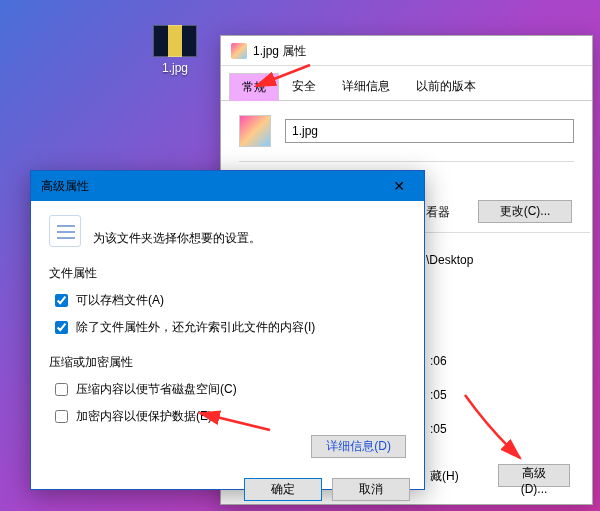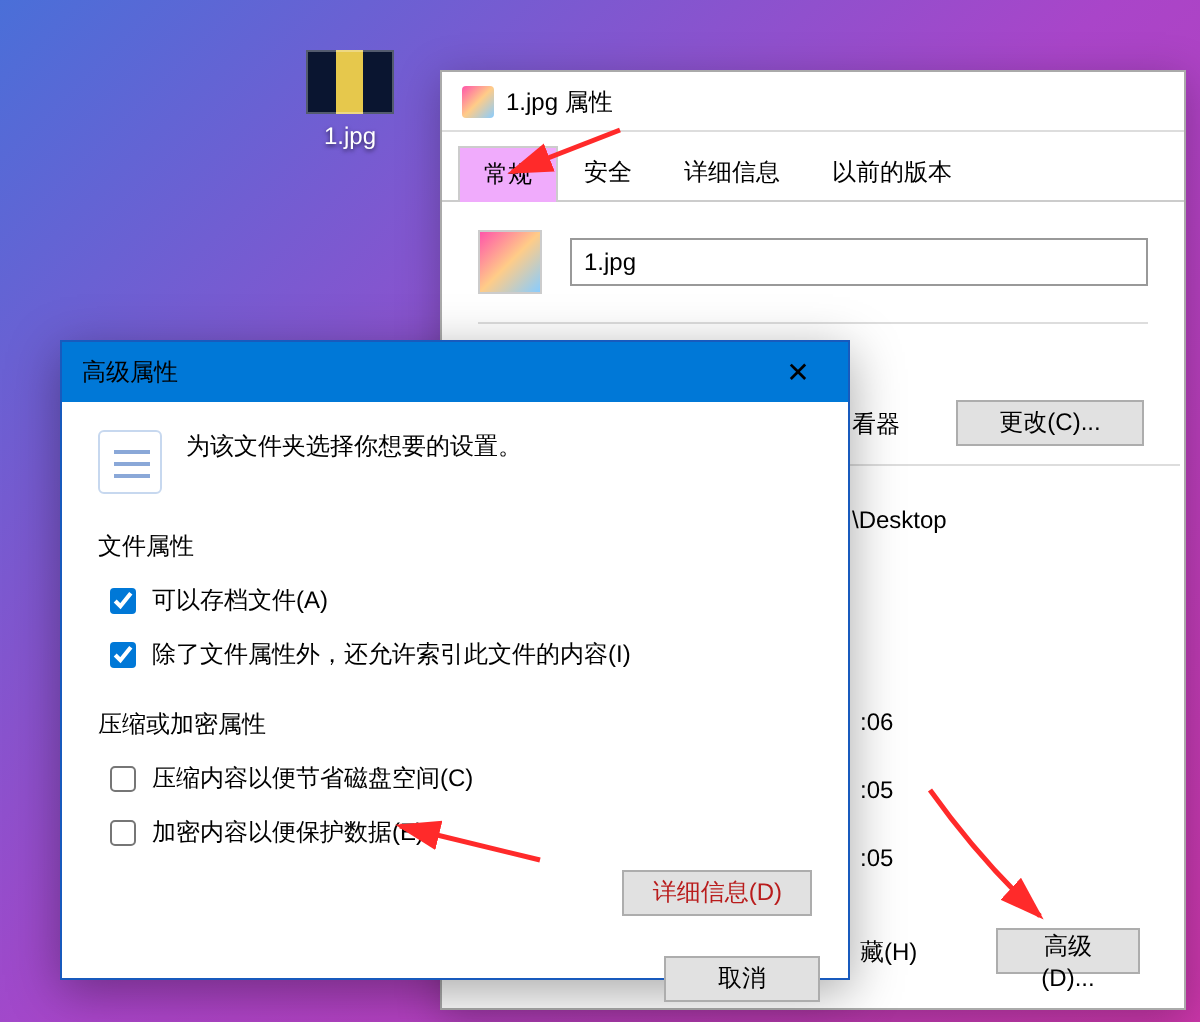--- a/index.html
+++ b/index.html
@@ -25,31 +25,31 @@
   .hr { border-top: 1px solid #ddd; margin: 8px 0 12px; }
 
   
   .frag { position: absolute; }
 
   
   .adv { position: absolute; left: 30px; top: 170px; width: 395px; height: 320px; background: #fff; border: 1px solid #185abd; box-shadow: 0 6px 24px rgba(0,0,0,.35); }
   .adv-title { height: 30px; background: #0078d7; color: #000000; display: flex; align-items: center; justify-content: space-between; padding: 0 10px; }
   .adv-title .x { width: 30px; text-align: center; font-size: 14px; }
   .adv-body { padding: 14px 18px 10px; }
-  .adv-head { display: flex; align-items: flex-start; gap: 12px; margin-bottom: 18px; }
+  .adv-head { display: flex; align-items: flex-end; gap: 12px; margin-bottom: 18px; }
   .adv-icon { width: 32px; height: 32px; border: 1px solid #c7d8ef; border-radius: 3px; position: relative; background: #fff; }
   .adv-icon::before, .adv-icon::after { content: ""; position: absolute; left: 7px; right: 5px; height: 2px; background: #8aa8d8; }
   .adv-icon::before { top: 9px; }
   .adv-icon::after { top: 15px; box-shadow: 0 6px 0 #8aa8d8; }
   .group-label { margin: 8px 0 10px; }
   .chk { display: flex; align-items: center; gap: 8px; margin: 10px 0 10px 6px; }
   .chk input { width: 13px; height: 13px; accent-color: #0078d7; }
   .adv-btns { display: flex; justify-content: flex-end; gap: 10px; padding: 10px 14px; border-top: 0; }
   .adv .btn-default { border: 1px solid #0078d7; }
-  .adv .btn[disabled] { color: #b91c1c; }
+  .adv .btn[disabled] { color: #1d4ed8; }
   .details-row { display:flex; justify-content:flex-end; margin-top:6px; }
 
   
   svg.anno { position: absolute; left: 0; top: 0; width: 600px; height: 511px; pointer-events: none; }
 </style>
 </head>
 <body>
 
 <div class="desktop-icon">
   <div class="thumb"></div>
@@ -114,20 +114,21 @@
     </label>
     <label class="chk">
       <input type="checkbox" style="">
       <span>加密内容以便保护数据(E)</span>
     </label>
     <div class="details-row">
       <button class="btn" disabled="">详细信息(D)</button>
     </div>
   </div>
   <div class="adv-btns">
+    <button class="btn btn-default" style="width:78px;">确定</button>
     <button class="btn" style="width:78px;">取消</button>
   </div>
 </div>
 
 <svg class="anno">
   <defs>
     <marker id="ah" markerWidth="10" markerHeight="10" refX="8" refY="3" orient="auto">
       <path d="M0,0 L9,3 L0,6 Z" fill="#ff2a2a"></path>
     </marker>
   </defs>

